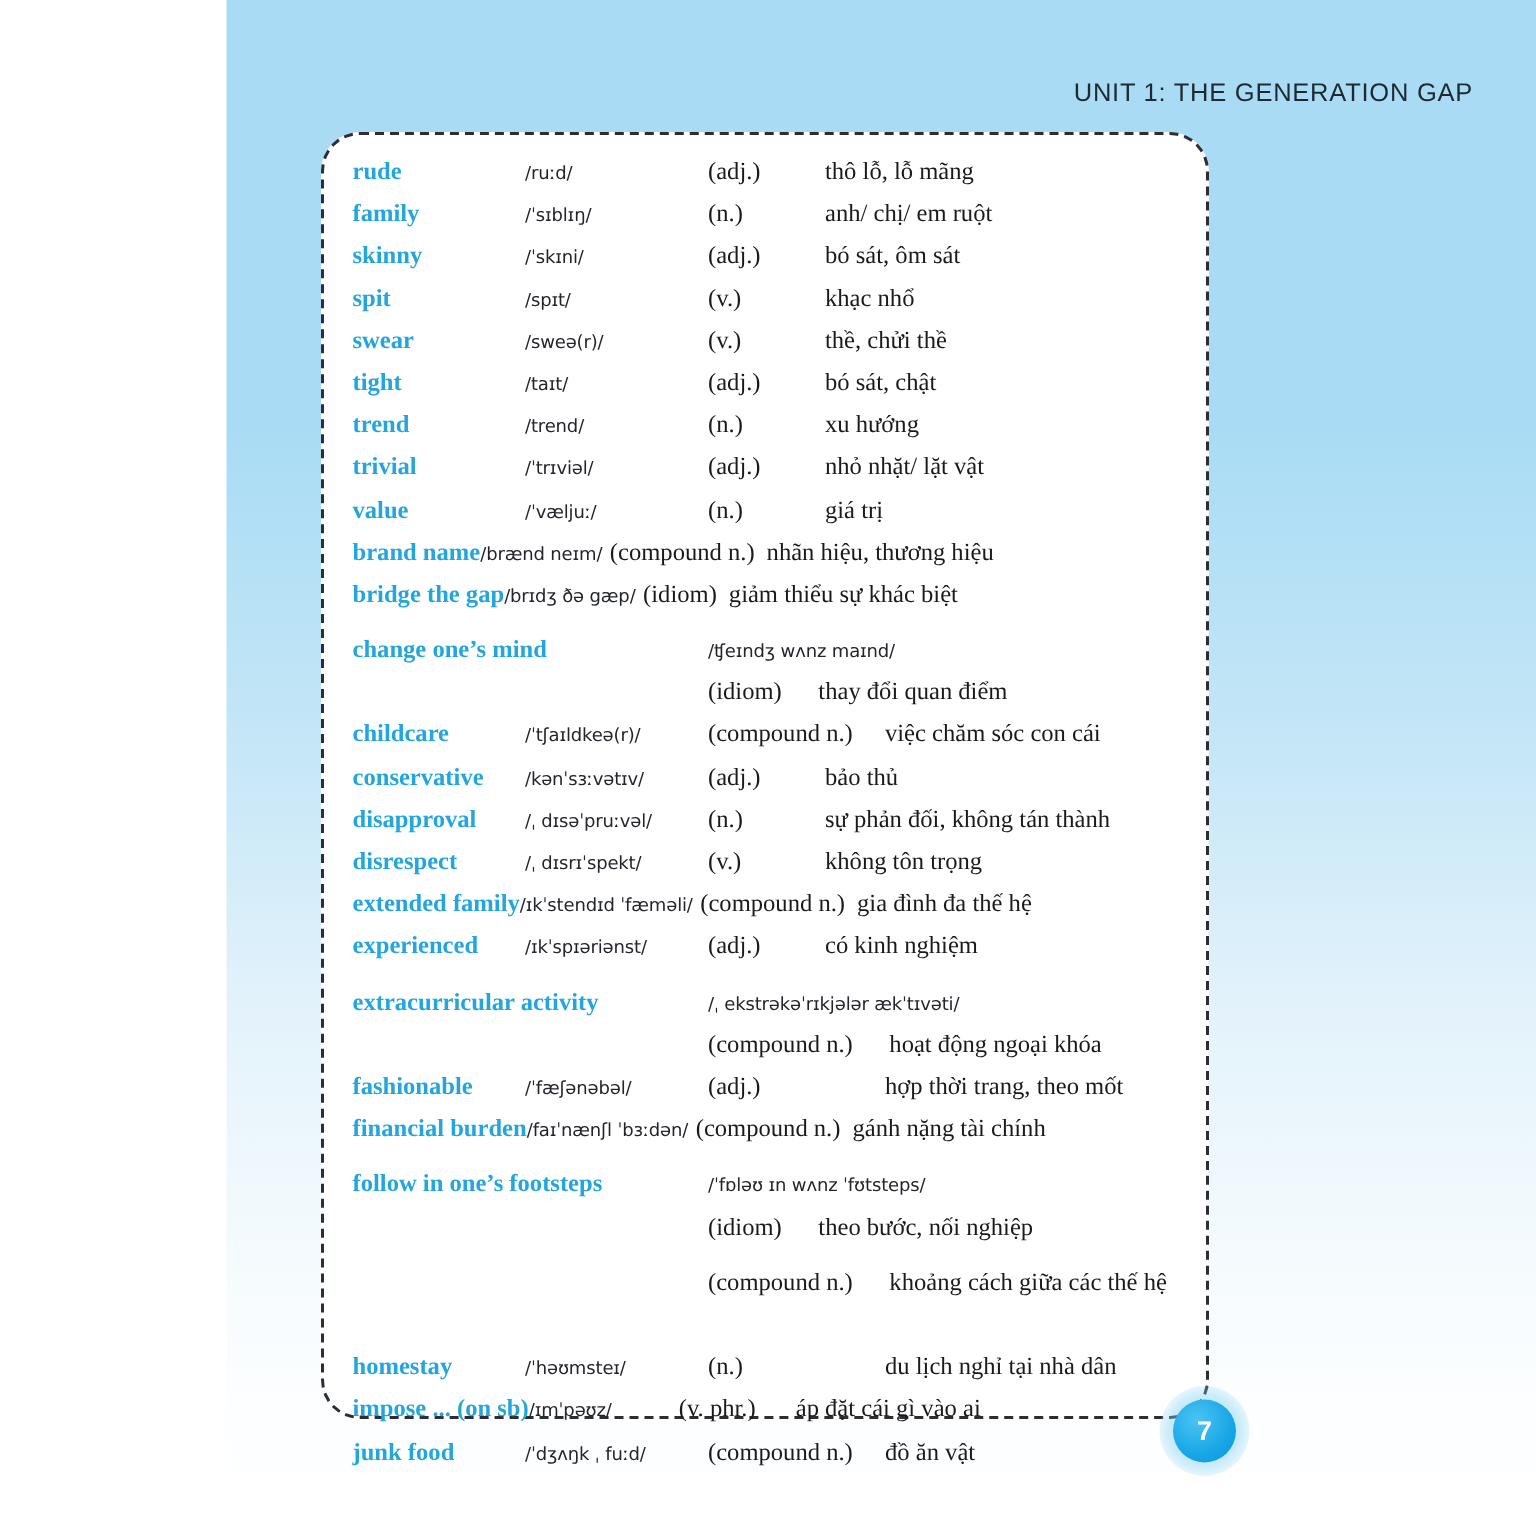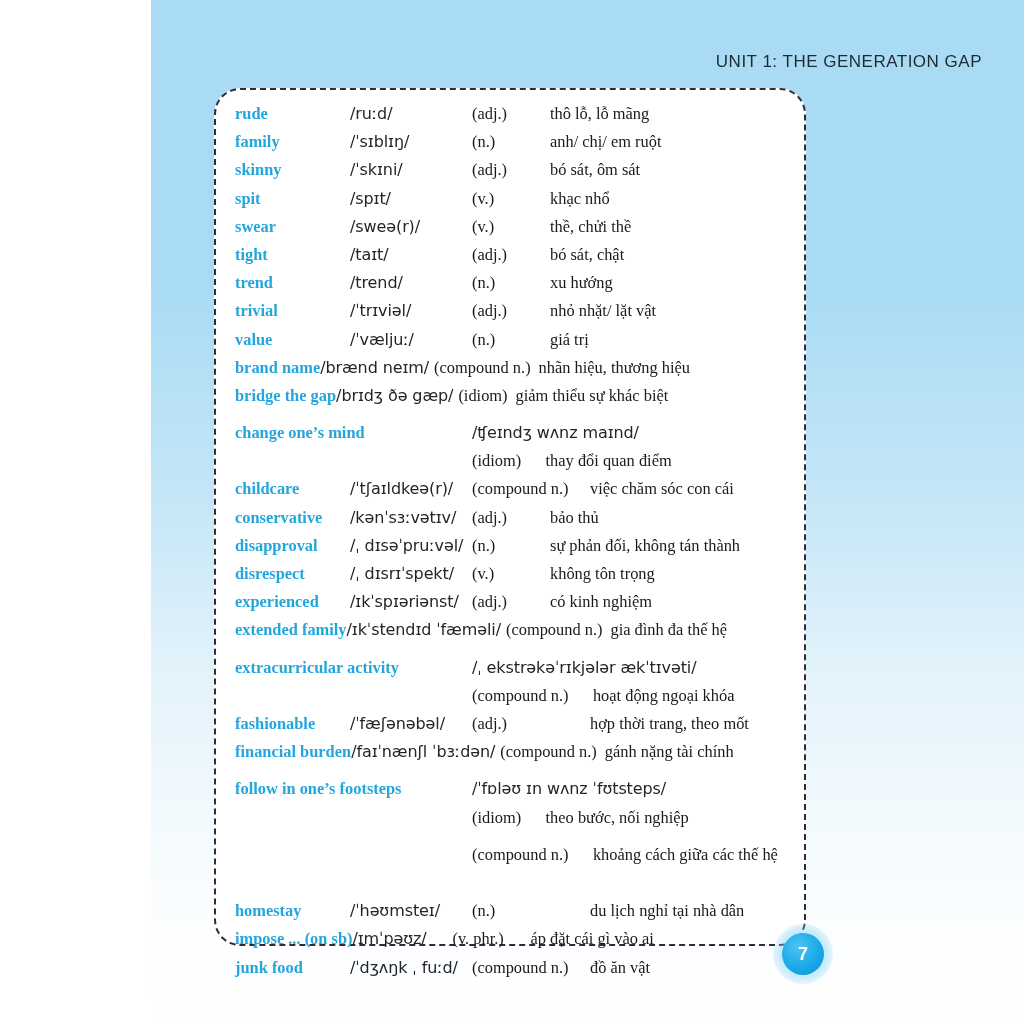--- a/index.html
+++ b/index.html
@@ -96,21 +96,21 @@
 
   
   .c-word {
     width: 115px;
     color: #23a5dd;
     font-weight: bold;
   }
   .c-ipa {
     width: 122px;
     font-family: "DejaVu Sans", "Liberation Sans", sans-serif;
-    font-size: 16px;
+    font-size: 12px;
     color: #22252a;
     letter-spacing: -0.1px;
   }
   .c-pos {
     width: 78px;
   }
   .c-mean {
     width: auto;
   }
 
@@ -213,24 +213,24 @@
         <div class="entry">
           <div class="line"><span class="cell c-word">conservative</span><span class="cell c-ipa">/kənˈsɜːvətɪv/</span><span class="cell c-pos">(adj.)</span><span class="cell c-mean">bảo thủ</span></div>
         </div>
         <div class="entry">
           <div class="line"><span class="cell c-word">disapproval</span><span class="cell c-ipa">/ˌ dɪsəˈpruːvəl/</span><span class="cell c-pos">(n.)</span><span class="cell c-mean">sự phản đối, không tán thành</span></div>
         </div>
         <div class="entry">
           <div class="line"><span class="cell c-word">disrespect</span><span class="cell c-ipa">/ˌ dɪsrɪˈspekt/</span><span class="cell c-pos">(v.)</span><span class="cell c-mean">không tôn trọng</span></div>
         </div>
         <div class="entry">
+          <div class="line"><span class="cell c-word auto" style="padding-right: 0px;">extended family</span><span class="cell c-ipa auto">/ɪkˈstendɪd ˈfæməli/</span><span class="cell c-pos auto">(compound n.)</span><span class="cell c-mean">gia đình đa thế hệ</span></div>
+        </div>
+        <div class="entry">
           <div class="line"><span class="cell c-word">experienced</span><span class="cell c-ipa">/ɪkˈspɪəriənst/</span><span class="cell c-pos">(adj.)</span><span class="cell c-mean">có kinh nghiệm</span></div>
-        </div>
-        <div class="entry">
-          <div class="line"><span class="cell c-word auto" style="padding-right: 0px;">extended family</span><span class="cell c-ipa auto">/ɪkˈstendɪd ˈfæməli/</span><span class="cell c-pos auto">(compound n.)</span><span class="cell c-mean">gia đình đa thế hệ</span></div>
         </div>
         <div class="entry two-line spacer-before">
           <div class="line"><span class="cell c-word wide">extracurricular activity</span><span class="cell c-ipa auto">/ˌ ekstrəkəˈrɪkjələr ækˈtɪvəti/</span></div>
           <div class="line indent-pos"><span class="cell c-pos auto">(compound n.)</span><span class="cell">  </span><span class="cell c-mean">hoạt động ngoại khóa</span></div>
         </div>
         <div class="entry">
           <div class="line"><span class="cell c-word">fashionable</span><span class="cell c-ipa">/ˈfæʃənəbəl/</span><span class="cell c-pos" style="width: 118px;">(adj.)</span><span class="cell c-mean">hợp thời trang, theo mốt</span></div>
         </div>
         <div class="entry">
           <div class="line"><span class="cell c-word auto" style="padding-right: 0px;">financial burden</span><span class="cell c-ipa auto">/faɪˈnænʃl ˈbɜːdən/</span><span class="cell c-pos auto">(compound n.)</span><span class="cell c-mean">gánh nặng tài chính</span></div>

